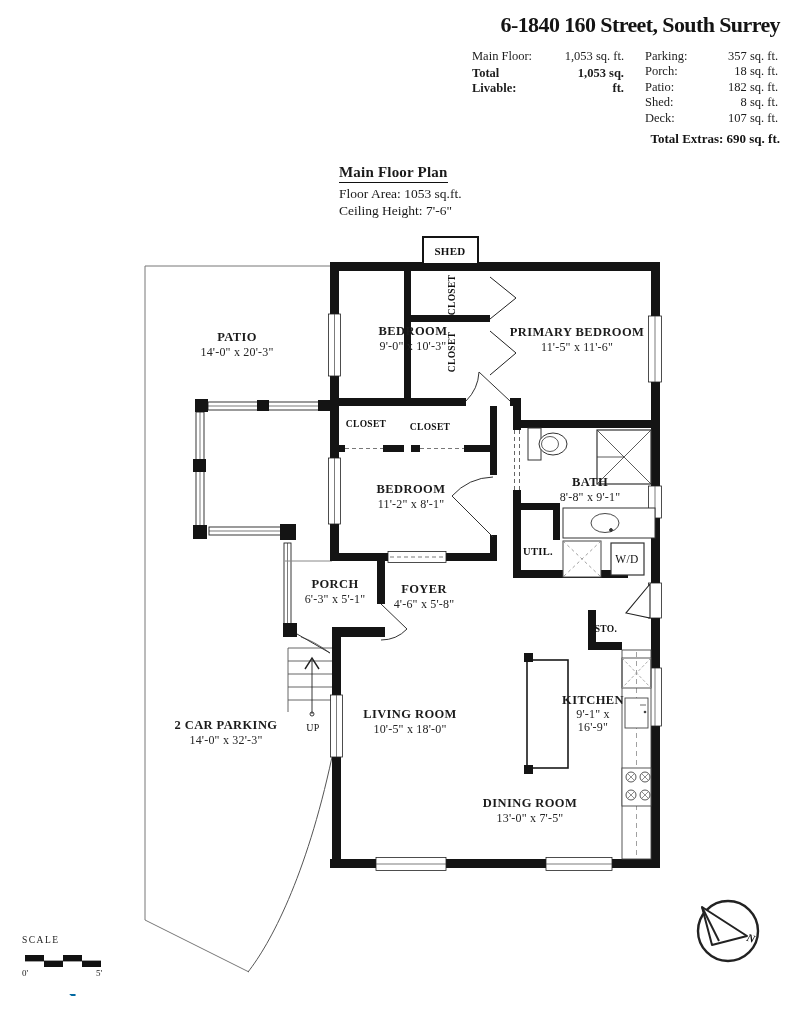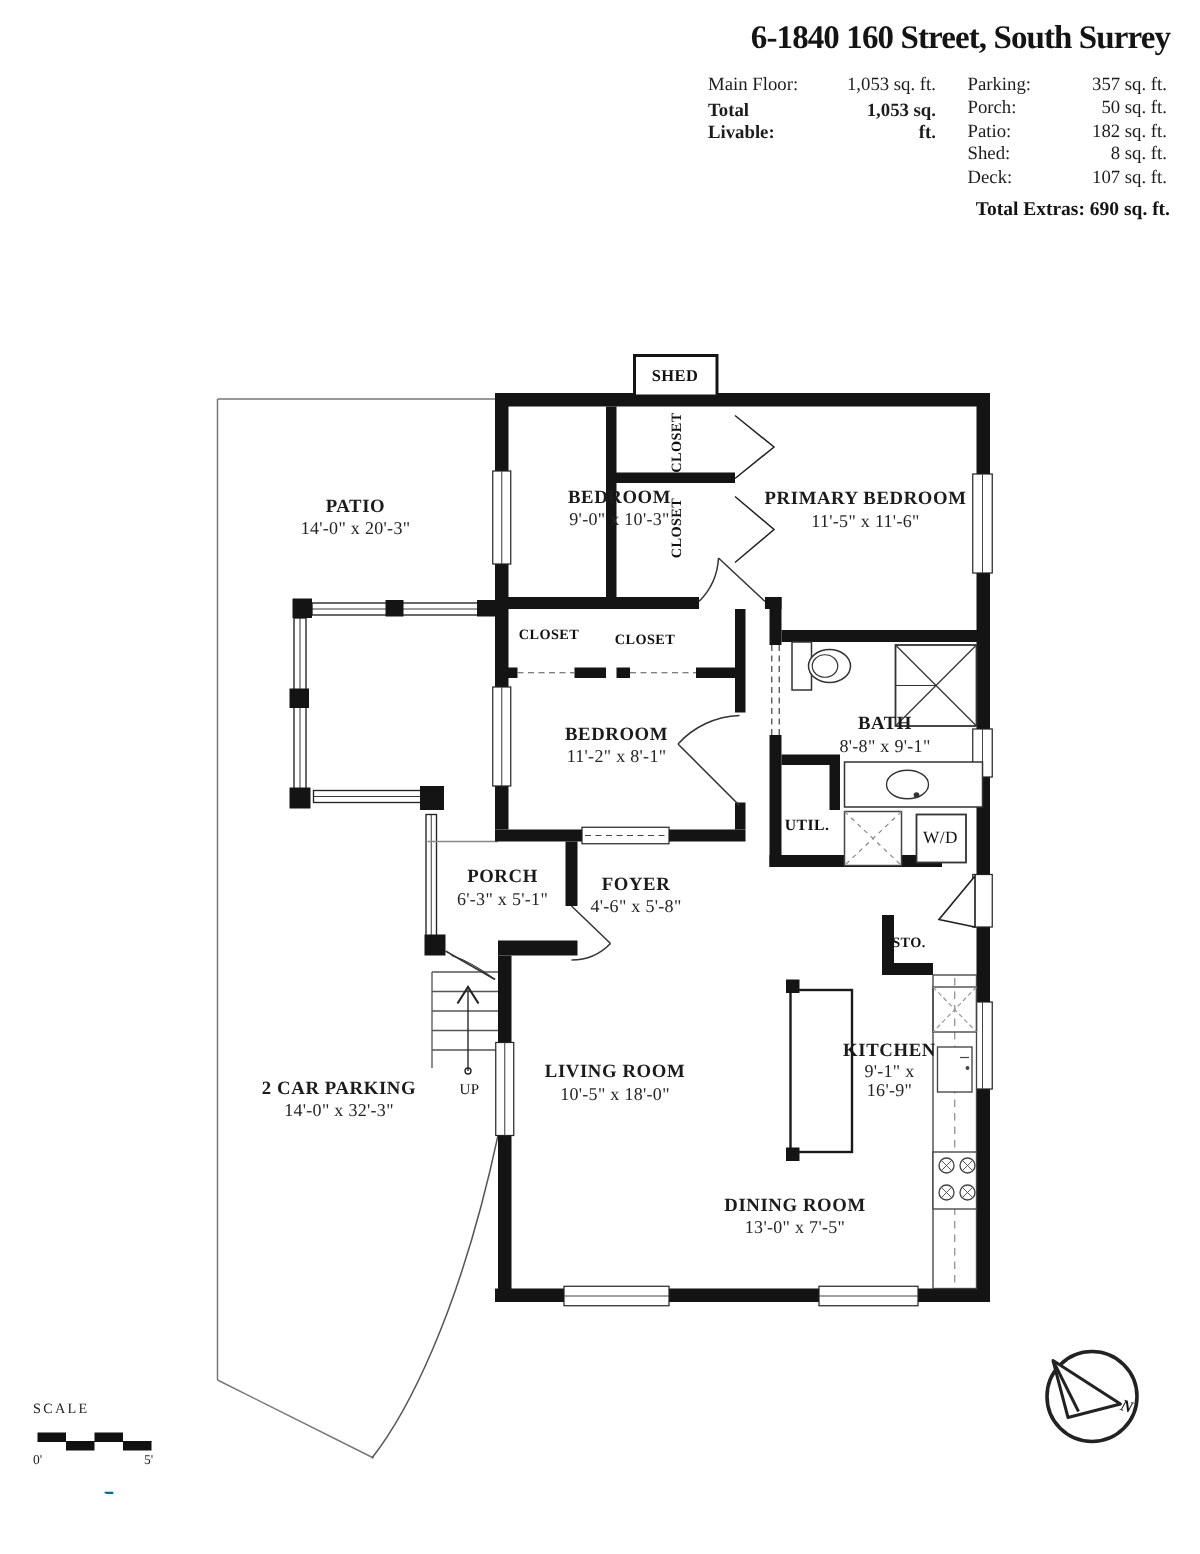--- a/index.html
+++ b/index.html
@@ -242,41 +242,46 @@
     </div>
   </div>
 
   <div class="abs statcol" style="left:645px;top:49px;width:133px;">
     <div class="statrow">
       <span>Parking:</span>
       <span class="v">357 sq. ft.</span>
     </div>
     <div class="statrow">
       <span>Porch:</span>
-      <span class="v">50 sq. ft.</span>
+      <span class="v">18 sq. ft.</span>
     </div>
     <div class="statrow">
       <span>Patio:</span>
       <span class="v">182 sq. ft.</span>
     </div>
     <div class="statrow">
       <span>Shed:</span>
       <span class="v">8 sq. ft.</span>
     </div>
     <div class="statrow">
       <span>Deck:</span>
       <span class="v">107 sq. ft.</span>
     </div>
   </div>
 
   <div class="abs bold" style="right:20px;top:131px;font-size:13px;">
     <span>Total Extras:</span>
     <span>690 sq. ft.</span>
   </div>
 
+  <div id="planinfo" class="abs">
+    <div class="t">Main Floor Plan</div>
+    <div>Floor Area: 1053 sq.ft.</div>
+    <div>Ceiling Height: 7'-6"</div>
+  </div>
 
   <div class="room" style="left:237px;top:345px;">
     <span class="nm">PATIO</span>
     <span class="dm">14'-0" x 20'-3"</span>
   </div>
   <div class="room" style="left:413px;top:339px;">
     <span class="nm">BEDROOM</span>
     <span class="dm">9'-0" x 10'-3"</span>
   </div>
   <div class="room" style="left:577px;top:340px;">

